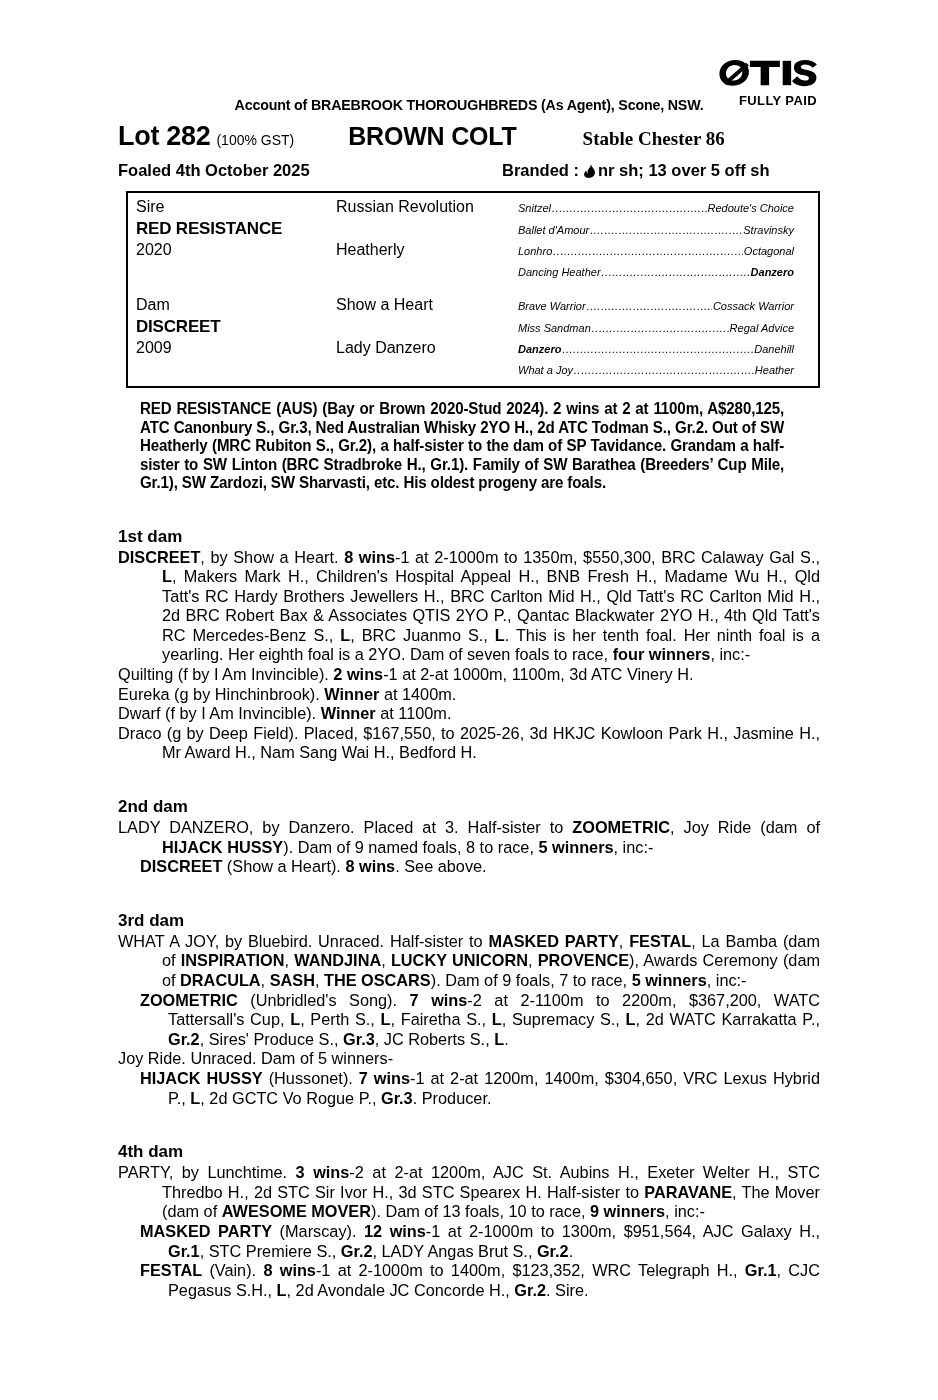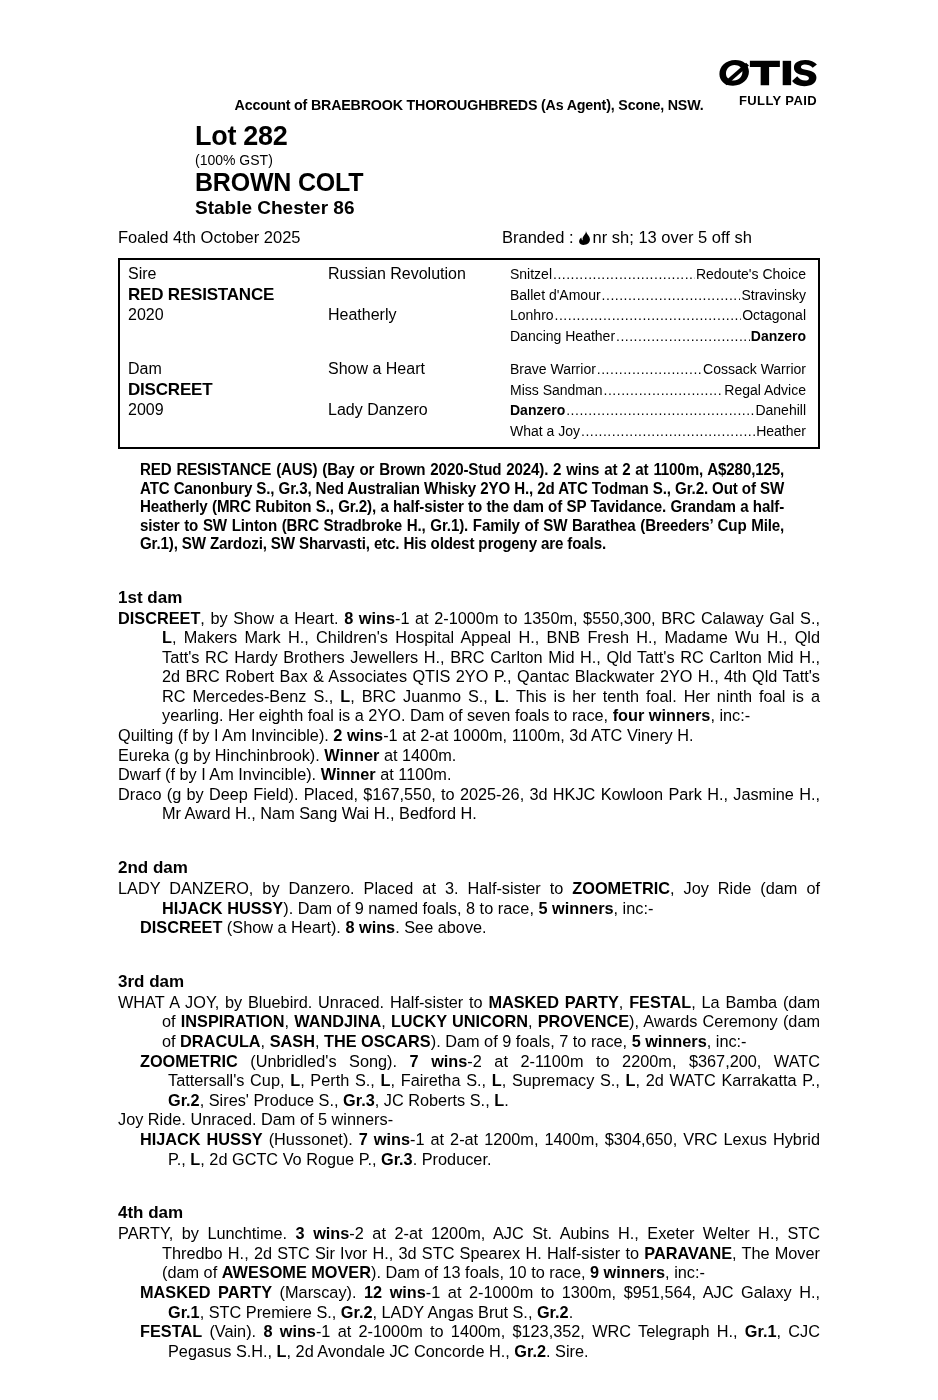--- a/index.html
+++ b/index.html
@@ -53,63 +53,65 @@
     letter-spacing: -0.2px;
     transform: scaleX(0.92);
     transform-origin: center;
     white-space: nowrap;
   }
   .lot-row {
     display: flex;
     align-items: baseline;
     margin-top: 7px;
     white-space: nowrap;
-    flex-direction: column;
   }
   .lot-no {
     font-weight: bold;
     font-size: 27px;
     letter-spacing: -0.3px;
   }
   .lot-gst {
     font-size: 14px;
     margin-left: 6px;
   }
   .lot-colour {
     font-weight: bold;
     font-size: 25px;
     letter-spacing: -0.2px;
-    margin-left: 77px;
+    margin-left: 54px;
   }
   .lot-stable {
     font-weight: bold;
     font-size: 19px;
     margin-left: 66px;
+    font-family: Liberation Serif, serif;
   }
   .foaled-row {
     display: flex;
     margin-top: 9px;
     font-size: 16.5px;
     white-space: nowrap;
+    font-weight: bold;
   }
   .foaled-left { width: 384px; }
   .brand-glyph {
     display: inline-block;
     width: 15px;
     height: 15px;
     vertical-align: -2px;
     margin: 0 1px 0 3px;
   }
 
   
   .ped-table {
     margin-top: 11px;
     border: 2px solid #000;
     padding: 4px 0 6px 0;
     box-sizing: border-box;
+    margin-left: 8px;
   }
   .ped-row {
     display: flex;
     align-items: baseline;
     line-height: 20.5px;
     white-space: nowrap;
   }
   .ped-c1 {
     width: 208px;
     padding-left: 8px;
@@ -120,25 +122,26 @@
     font-weight: bold;
     font-size: 17px;
     letter-spacing: -0.2px;
   }
   .ped-c2 {
     width: 182px;
     font-size: 16px;
   }
   .ped-c3 {
     flex: 1;
-    font-size: 14px;
+    font-size: 11px;
     display: flex;
     align-items: baseline;
-    padding-right: 12px;
+    padding-right: 24px;
     overflow: hidden;
+    font-style: italic;
   }
   .gp-name { flex: 0 0 auto; }
   .gp-name.b { font-weight: bold; }
   .gp-dots {
     flex: 1 1 auto;
     overflow: hidden;
     white-space: nowrap;
     letter-spacing: 0.5px;
     margin: 0 1px;
   }

